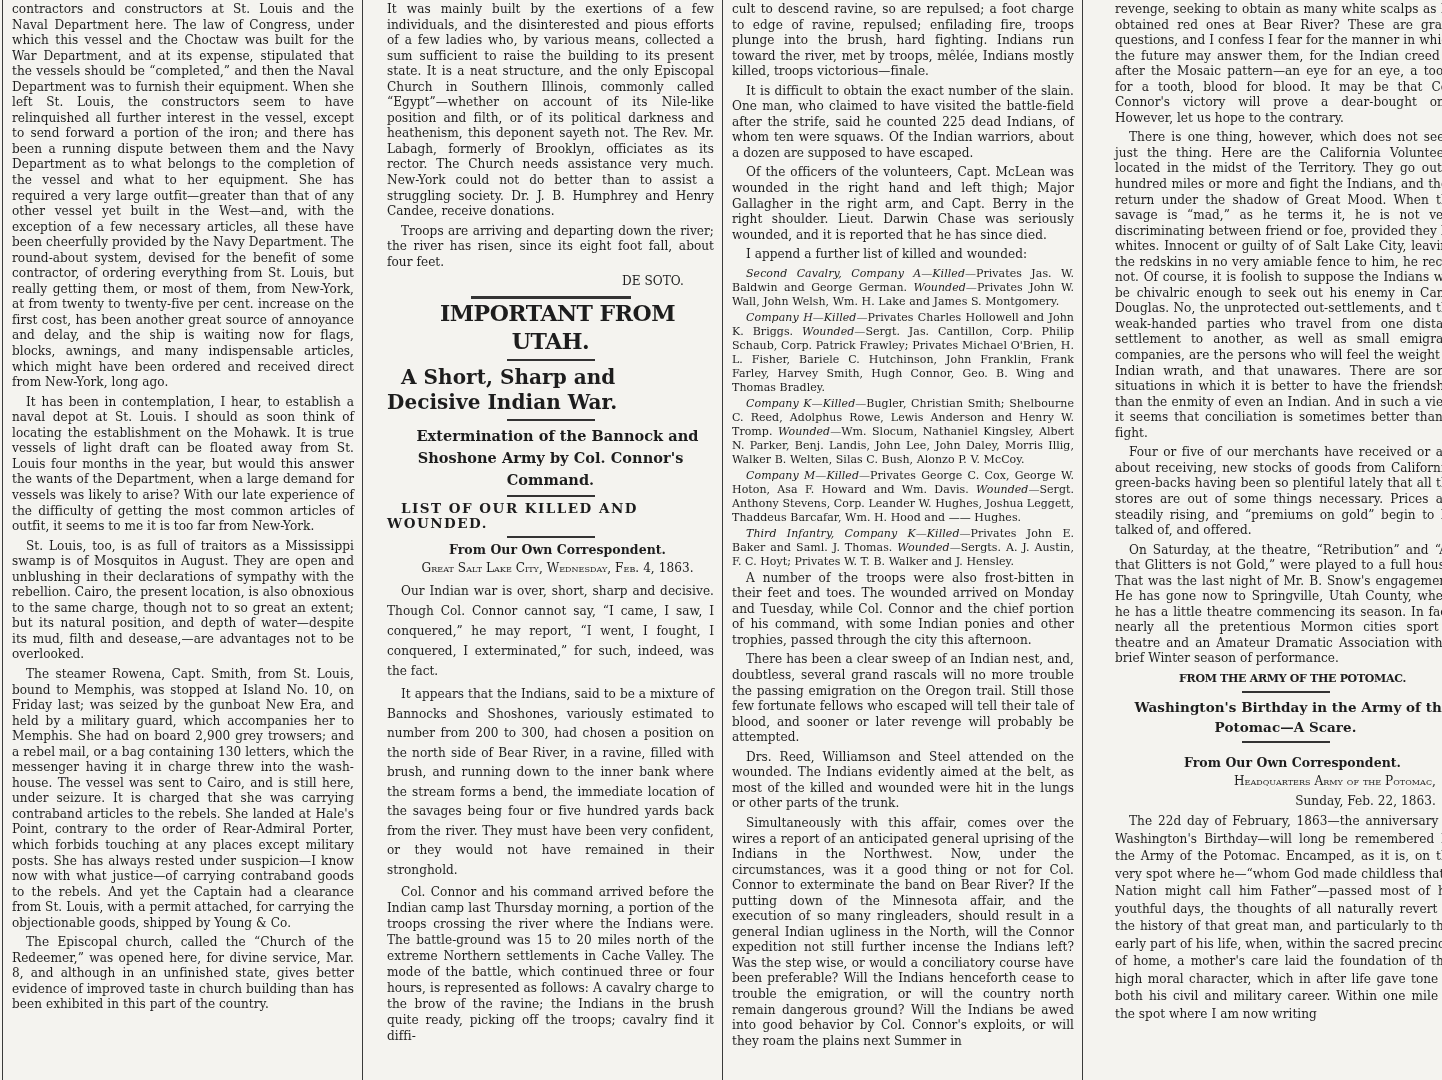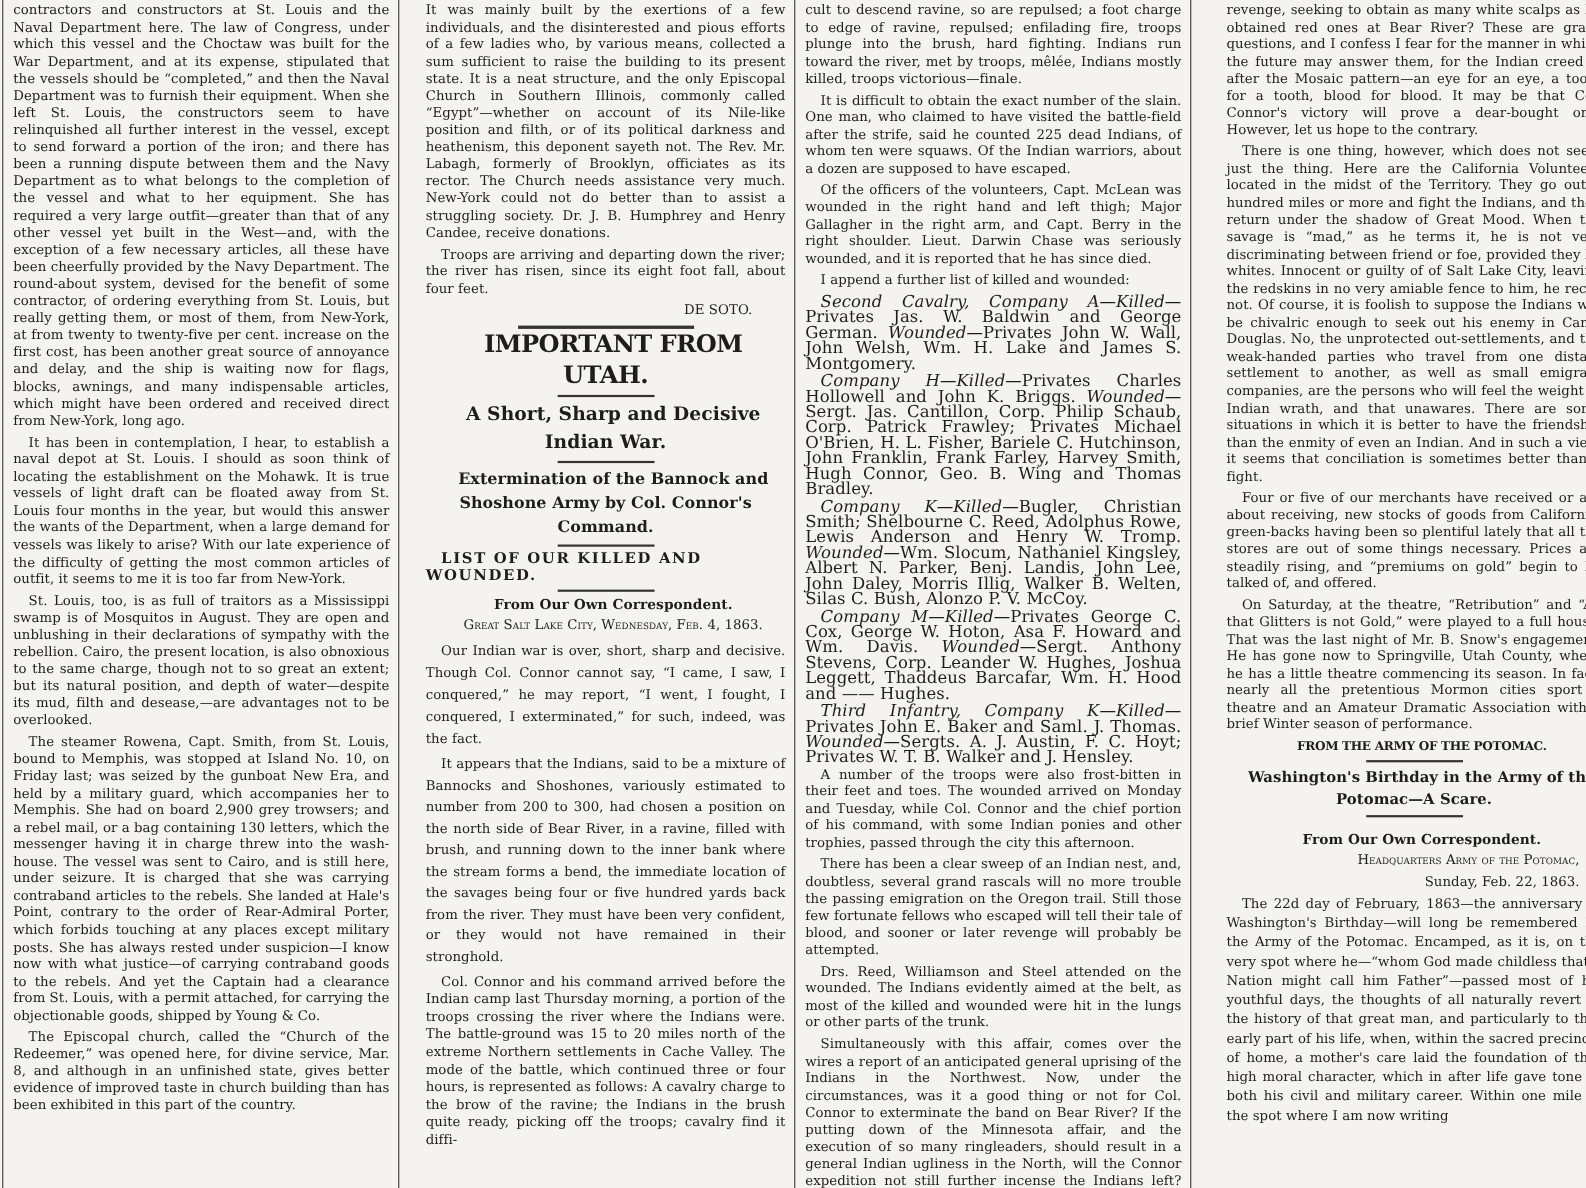--- a/index.html
+++ b/index.html
@@ -26,37 +26,37 @@
   .c3 { left: 724px;  width: 356px; }
   .c4 { left: 1107px; width: 355px; }
   .sc { font-variant: small-caps; }
   .it { font-style: italic; }
   .sign { text-align: right; padding-right: 30px; text-indent: 0; margin-top: -15px; }
   .hdr-main {
     text-align: center; font-family: "DejaVu Serif", serif; font-weight: bold;
     font-size: 22px; line-height: 28px; letter-spacing: -0.5px; margin: 12px 0 6px; text-indent: 0;
   }
   .hdr-sub {
-    text-align: center; font-weight: bold; font-size: 17px; line-height: 25px;
+    text-align: left; font-weight: bold; font-size: 20px; line-height: 25px;
     margin: 8px 0 8px; text-indent: 0;
   }
   .hdr-sub2 {
     text-align: center; font-weight: bold; font-size: 14.5px; line-height: 22px;
     margin: 8px 0 8px; text-indent: 0;
   }
   .hdr-caps {
     text-align: left; font-weight: bold; font-size: 13.5px; letter-spacing: 1.5px;
     margin: 10px 0 10px; text-indent: 0;
   }
   .short-rule { width: 88px; height: 2px; background: #333; margin: 4px auto; }
   .top-rule { width: 160px; height: 3px; background: #333; margin: 6px auto 0; }
   .corr { text-align: center; font-weight: bold; text-indent: 0; margin: 20px 0 2px; font-size: 12.5px; }
   .dateline { text-align: center; text-indent: 0; margin: 0 0 4px; }
   .dateline-r { text-align: right; text-indent: 0; margin: 0; padding-right: 20px; }
-  .list p { font-size: 15px; line-height: 14px; margin-bottom: 2px; }
+  .list p { font-size: 11px; line-height: 14px; margin-bottom: 2px; }
   .hdr-potomac {
     text-align: center; font-weight: bold; font-size: 11px; letter-spacing: -0.3px;
     margin: 10px 0 8px; text-indent: 0;
   }
   .hdr-potomac-sub {
     text-align: center; font-weight: bold; font-size: 13.5px; line-height: 20px;
     margin: 8px 0 8px; text-indent: 0;
   }
 </style>
 </head>

